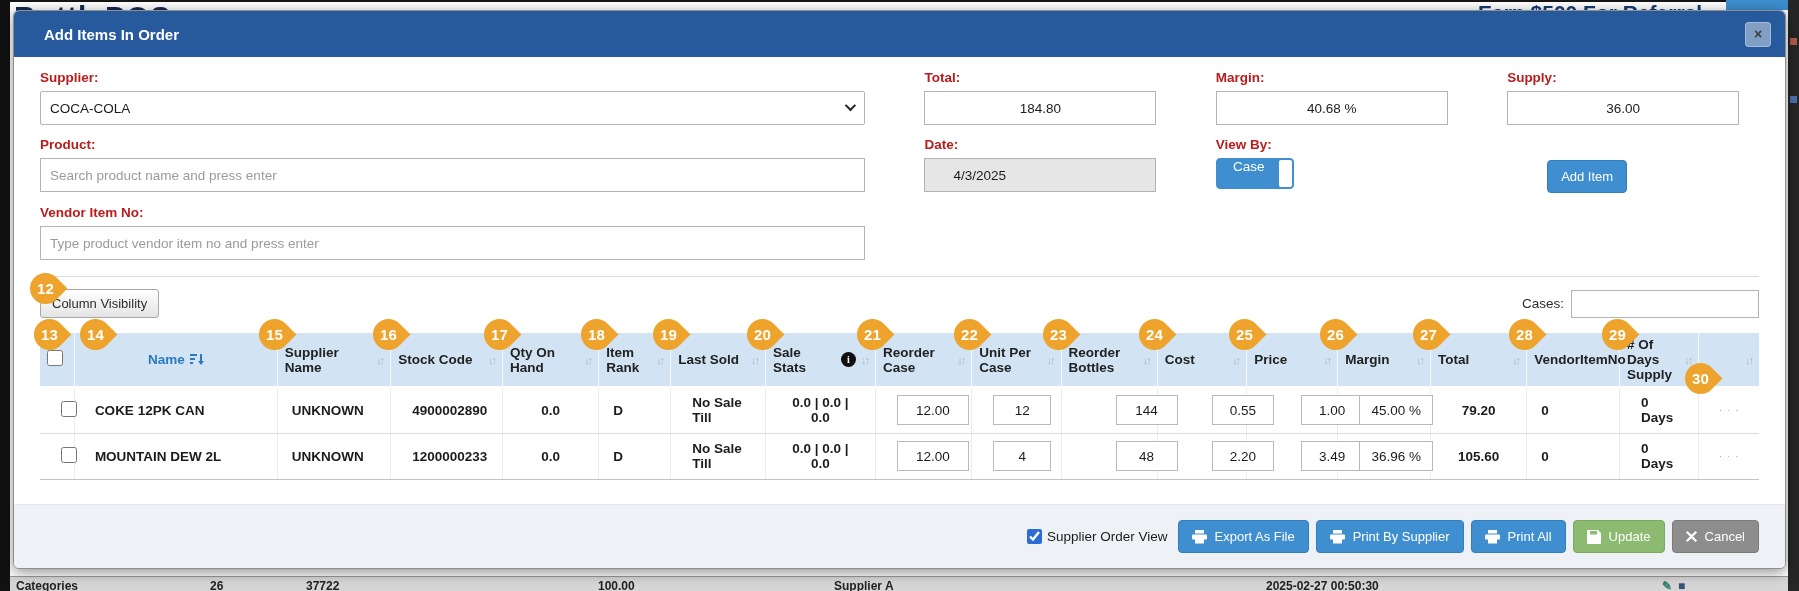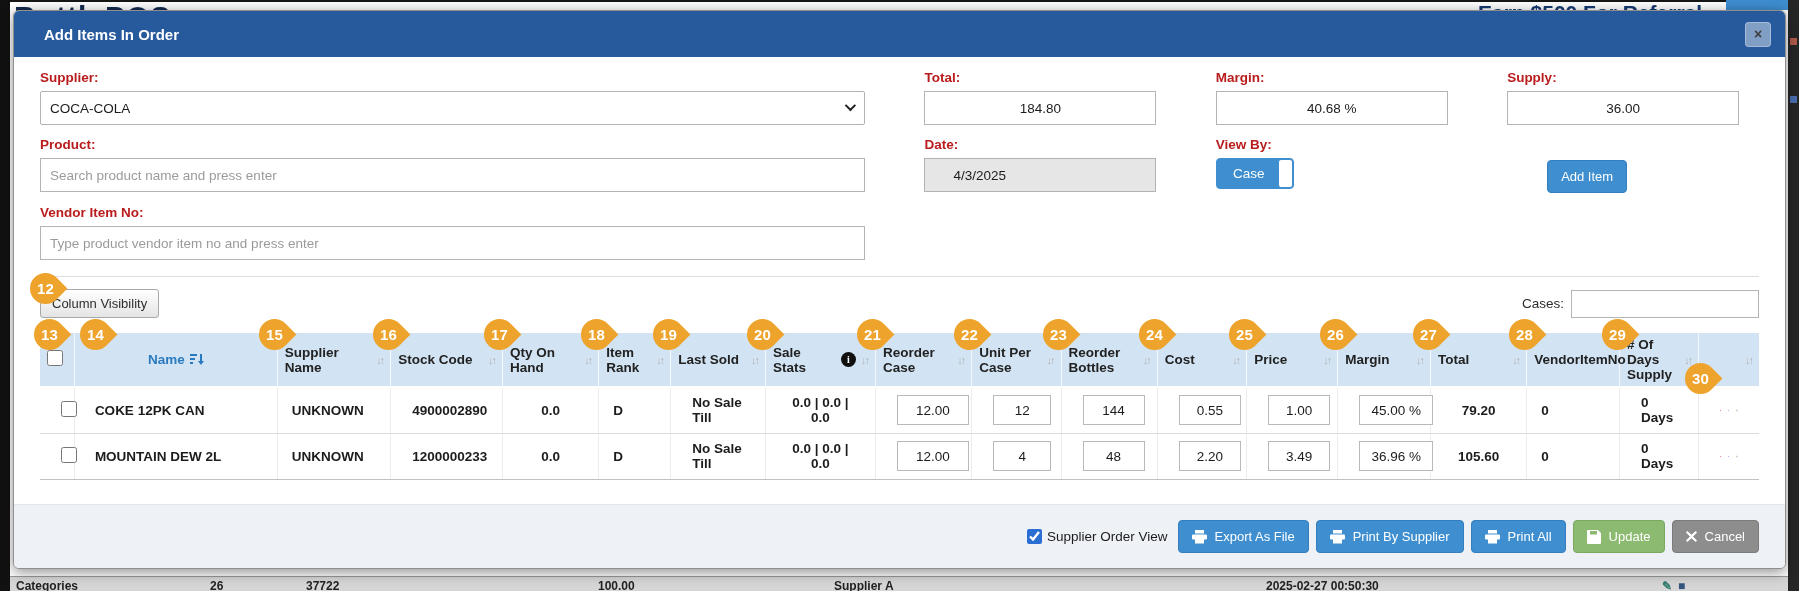--- a/index.html
+++ b/index.html
@@ -38,21 +38,21 @@
   .inp, .sel-wrap select { width:100%; height:34px; border:1px solid #b3b3b3; font-size:13.5px;
            color:#1c1c1c; padding:0 9px; background:#fff; font-family:"Liberation Sans",sans-serif; }
   .inp::placeholder { color:#9b9b9b; }
   .inp.center { text-align:center; }
   .inp.disabled { background:#e6e6e6;padding-left:28px; }
   .sel-wrap { position:relative; }
   .sel-wrap select { appearance:none; -webkit-appearance:none; border-radius:2px; }
   .sel-wrap .chev { position:absolute; right:12px; top:12px; width:8px; height:8px; pointer-events:none;
            border-right:2px solid #222; border-bottom:2px solid #222; transform:rotate(45deg) translateY(-2px); }
   .toggle { position:relative; width:78px; height:31px; background:#3e8ed0; border:1px solid #3e8ed0;
-           border-radius:4px; display:flex; align-items:center; cursor:pointer; }
+           border-radius:4px; display:flex; cursor:pointer; }
   .toggle .t-label { flex:1; text-align:center; color:#fff; font-size:13.5px; padding-right:12px; }
   .toggle .t-knob { position:absolute; right:0; top:0; width:15px; height:29px; background:#fff;
            border:1px solid #3e8ed0; border-radius:3px; }
   .btn { display:inline-flex; align-items:center; gap:8px; border-radius:4px; font-size:13px;
            color:#fff; padding:6px 13px; height:33px; cursor:pointer; border:1px solid transparent;
            font-family:"Liberation Sans",sans-serif; }
   .btn-blue { background:#3e8ed0; border-color:#357ebd; }
   .btn-green { background:#8cba70; border-color:#7aa95f; }
   .btn-gray { background:#8d8d8d; border-color:#7b7b7b; }
   .add-item-slot { padding-left:40px; padding-top:23px; }
@@ -80,21 +80,21 @@
   .th-flex .hl { flex:1; }
   .th-center { justify-content:center; }
   .th-center .hl { flex:0 1 auto; }
   .sort { color:#b3b3b3; font-size:11px; letter-spacing:-2px; font-weight:normal; white-space:nowrap; }
   .name-hdr { color:#2a7abf; }
   .info-dot { display:inline-flex; width:15px; height:15px; border-radius:50%; background:#101010; color:#fff;
            font-size:10px; font-weight:bold; align-items:center; justify-content:center; font-family:"Liberation Serif",serif; }
   .cell-c { text-align:center; }
   .cell-inp { width:72px; height:30px; border:1px solid #b9b9b9; text-align:center; font-size:13.5px;
            color:#1c1c1c; font-family:"Liberation Sans",sans-serif; }
-  .w58 { width:58px; } .w62 { width:62px; } .w74 { width:74px; }
+  .w58 { width:58px; } .w62 { width:62px;margin-left:33px; } .w74 { width:74px; }
   .row-cb, .hdr-cb { width:16px; height:16px; }
   .act-icons { display:flex; align-items:center; justify-content:center; gap:7px; }
   .act-icons svg { display:block; cursor:pointer; }
 
   .modal-footer { position:absolute; left:0; right:0; bottom:0; height:64px; background:#eef1f6;
            border-top:1px solid #e3e6ea; border-radius:0 0 5px 5px; display:flex; align-items:center;
            justify-content:flex-end; gap:7px; padding:0 26px; }
   .sov { display:flex; align-items:center; gap:5px; font-size:13.5px; color:#1c1c1c; margin-right:3px; }
   .sov input { width:15px; height:15px; accent-color:#2a6ed4; }
 

